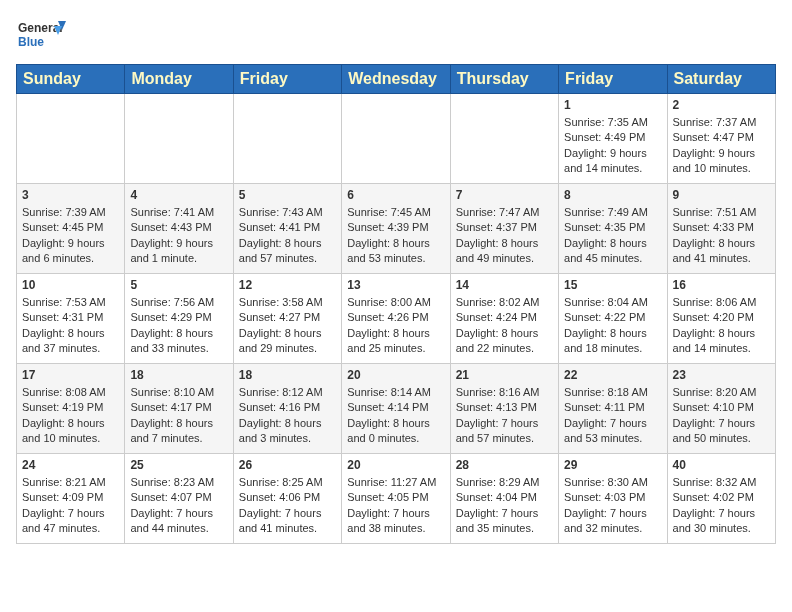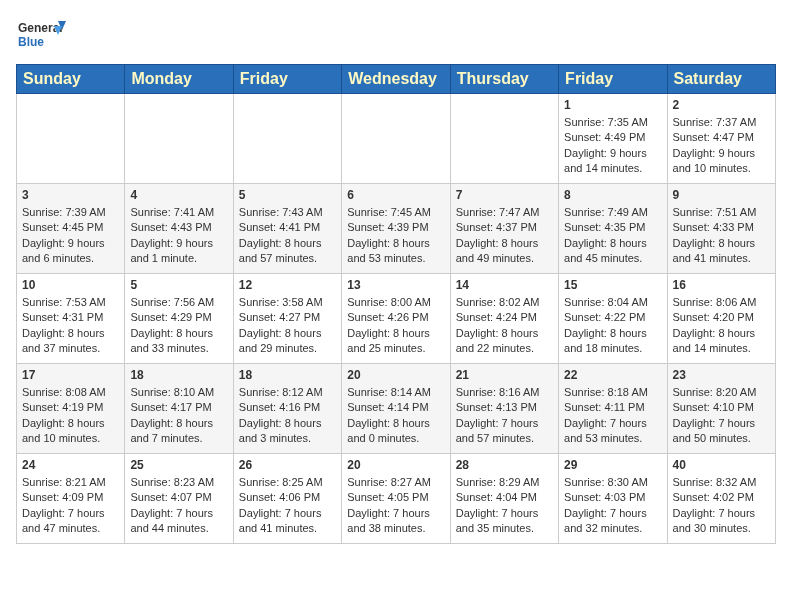--- a/index.html
+++ b/index.html
@@ -291,21 +291,21 @@
         </td>
         <td>
           <div class="day-number">26</div>
           <div class="day-info">Sunrise: 8:25 AM
 Sunset: 4:06 PM
 Daylight: 7 hours
 and 41 minutes.</div>
         </td>
         <td>
           <div class="day-number">20</div>
-          <div class="day-info">Sunrise: 8:27 AM
+          <div class="day-info">Sunrise: 11:27 AM
 Sunset: 4:05 PM
 Daylight: 7 hours
 and 38 minutes.</div>
         </td>
         <td>
           <div class="day-number">28</div>
           <div class="day-info">Sunrise: 8:29 AM
 Sunset: 4:04 PM
 Daylight: 7 hours
 and 35 minutes.</div>

